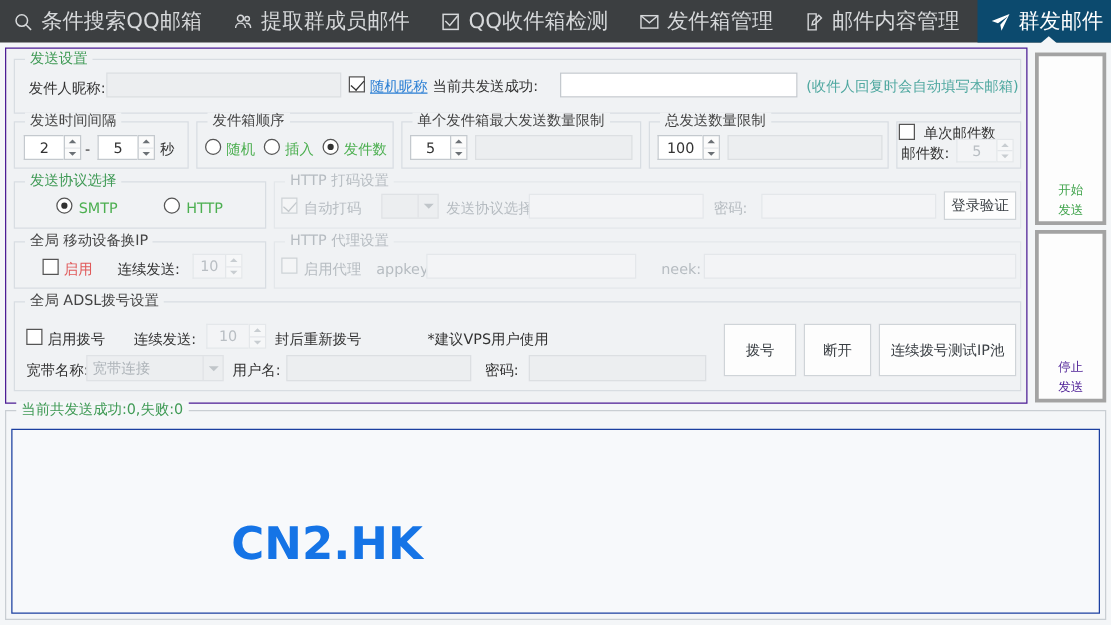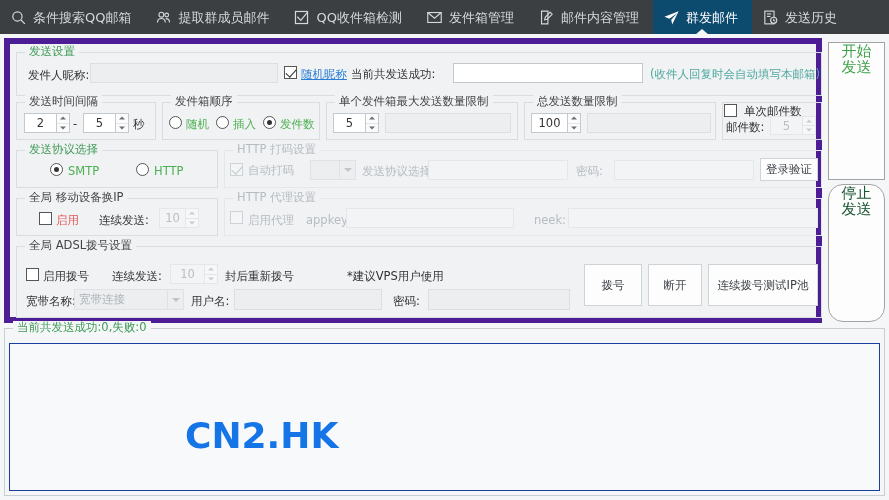--- a/index.html
+++ b/index.html
@@ -17,21 +17,21 @@
   
   .tabbar {
     position: absolute; left: 0; top: 0; width: 889px; height: 34px;
     background: #3c3f41;
     display: flex; align-items: stretch;
   }
   .tab {
     display: flex; align-items: center; gap: 6px;
     padding: 0 14px 0 10px;
     color: #d6d8da;
-    font-size: 13px;
+    font-size: 17px;
     white-space: nowrap;
     position: relative;
     cursor: default;
   }
   .tab.active { background: #0c4a6e; color: #ffffff; }
   .tab.active::after {
     content: "";
     position: absolute; left: 50%; bottom: -1px;
     transform: translateX(-50%);
     border-left: 7px solid transparent;
@@ -40,21 +40,21 @@
   }
   .tab .ticon { width: 17px; height: 17px; flex: 0 0 17px; display: block; }
   .tab .ticon svg { display: block; width: 17px; height: 17px; }
   .tablabel { line-height: 1; }
 
   
   .panel {
     position: absolute; left: 4px; top: 38px;
     width: 818px; height: 285px;
     background: #f0f2f4;
-    border: 6px solid #4c1d95;
+    border: 1px solid #4c1d95;
   }
   .grp {
     position: absolute;
     border: 1px solid #d8dde2;
     background: transparent;
   }
   .grp > .legend {
     position: absolute; top: -8px; left: 8px;
     background: #f0f2f4;
     padding: 0 4px;
@@ -147,27 +147,27 @@
   .sel.dis .sarrow::after { border-top-color: #c0c5c9; }
 
   
   .btn {
     position: absolute; background: #fdfdfd; border: 1px solid #cfd4d8;
     display: flex; align-items: center; justify-content: center;
     font-size: 11.5px; color: #3a3f44;
     cursor: default;
   }
   .sidebtn {
-    position: absolute; background: #fdfdfd; border: 1px solid #a3a3a3;
-    display: flex; align-items: flex-start; justify-content: center;
-    text-align: center; line-height: 16px; font-size: 15px;
+    position: absolute; background: #fdfdfd; border: 3px solid #a3a3a3;
+    display: flex; align-items: flex-end; justify-content: center;
+    text-align: center; line-height: 16px; font-size: 10px;
     cursor: default;
   }
   .sidebtn.start { color: #3fa34b; }
-  .sidebtn.stop { color: #14532d; border-radius: 15px; }
+  .sidebtn.stop { color: #4c1d95; }
 
   
   .statusgrp {
     position: absolute; left: 4px; top: 328px;
     width: 881px; height: 168px;
     border: 1px solid #c9ced3;
     background: #f4f6f8;
   }
   .statusgrp > .legend {
     position: absolute; top: -8px; left: 8px;
@@ -352,21 +352,21 @@
     </div>
     <span class="rd on" style="left:40px; top:119px;"></span>
     <span class="lbl green" style="left:58px; top:120px;">SMTP</span>
     <span class="rd" style="left:126px; top:119px;"></span>
     <span class="lbl green" style="left:144px; top:120px;">HTTP</span>
 
     <div class="grp disabled" style="left:214px; top:106px; width:598px; height:38px;">
       <span class="legend">HTTP 打码设置</span>
     </div>
     <span class="cb dis on" style="left:220px; top:119px;"></span>
-    <span class="lbl dim" style="left:238px; top:120px;font-family:Liberation Mono, monospace;">自动打码</span>
+    <span class="lbl dim" style="left:238px; top:120px;">自动打码</span>
     <div class="sel dis" style="left:300px; top:116px; width:46px; height:20px;">
       <span></span>
       <span class="sarrow"></span>
     </div>
     <span class="lbl dim" style="left:352px; top:120px;">发送协议选择:</span>
     <input class="inp dis" style="left: 418px; top: 116px; width: 140px; height: 20px;" value="">
     <span class="lbl dim" style="left:566px; top:120px;">密码:</span>
     <input class="inp dis" style="left: 604px; top: 116px; width: 140px; height: 20px;" value="">
     <div class="btn" style="left:750px; top:114px; width:58px; height:23px;">
       <span>登录验证</span>

